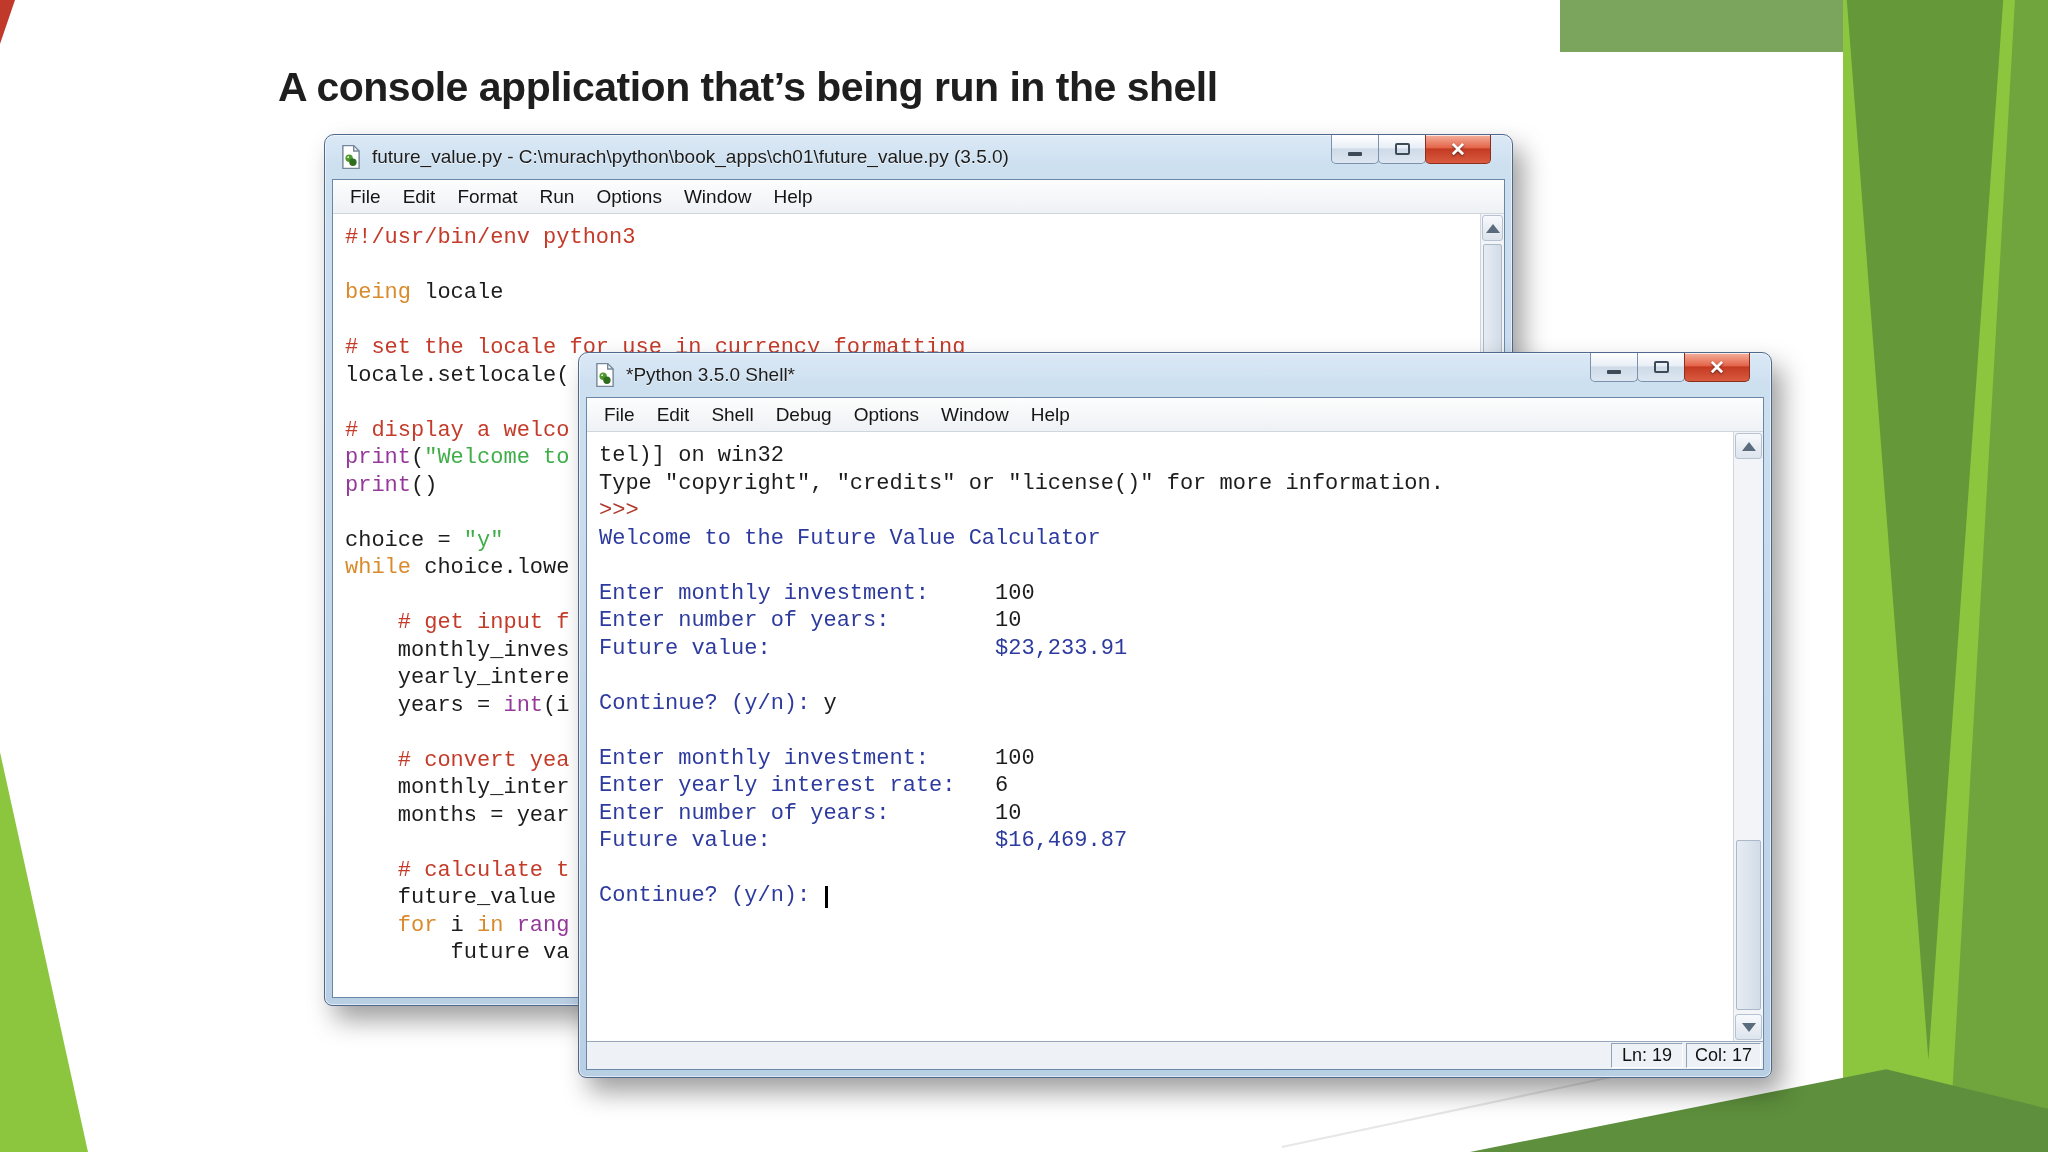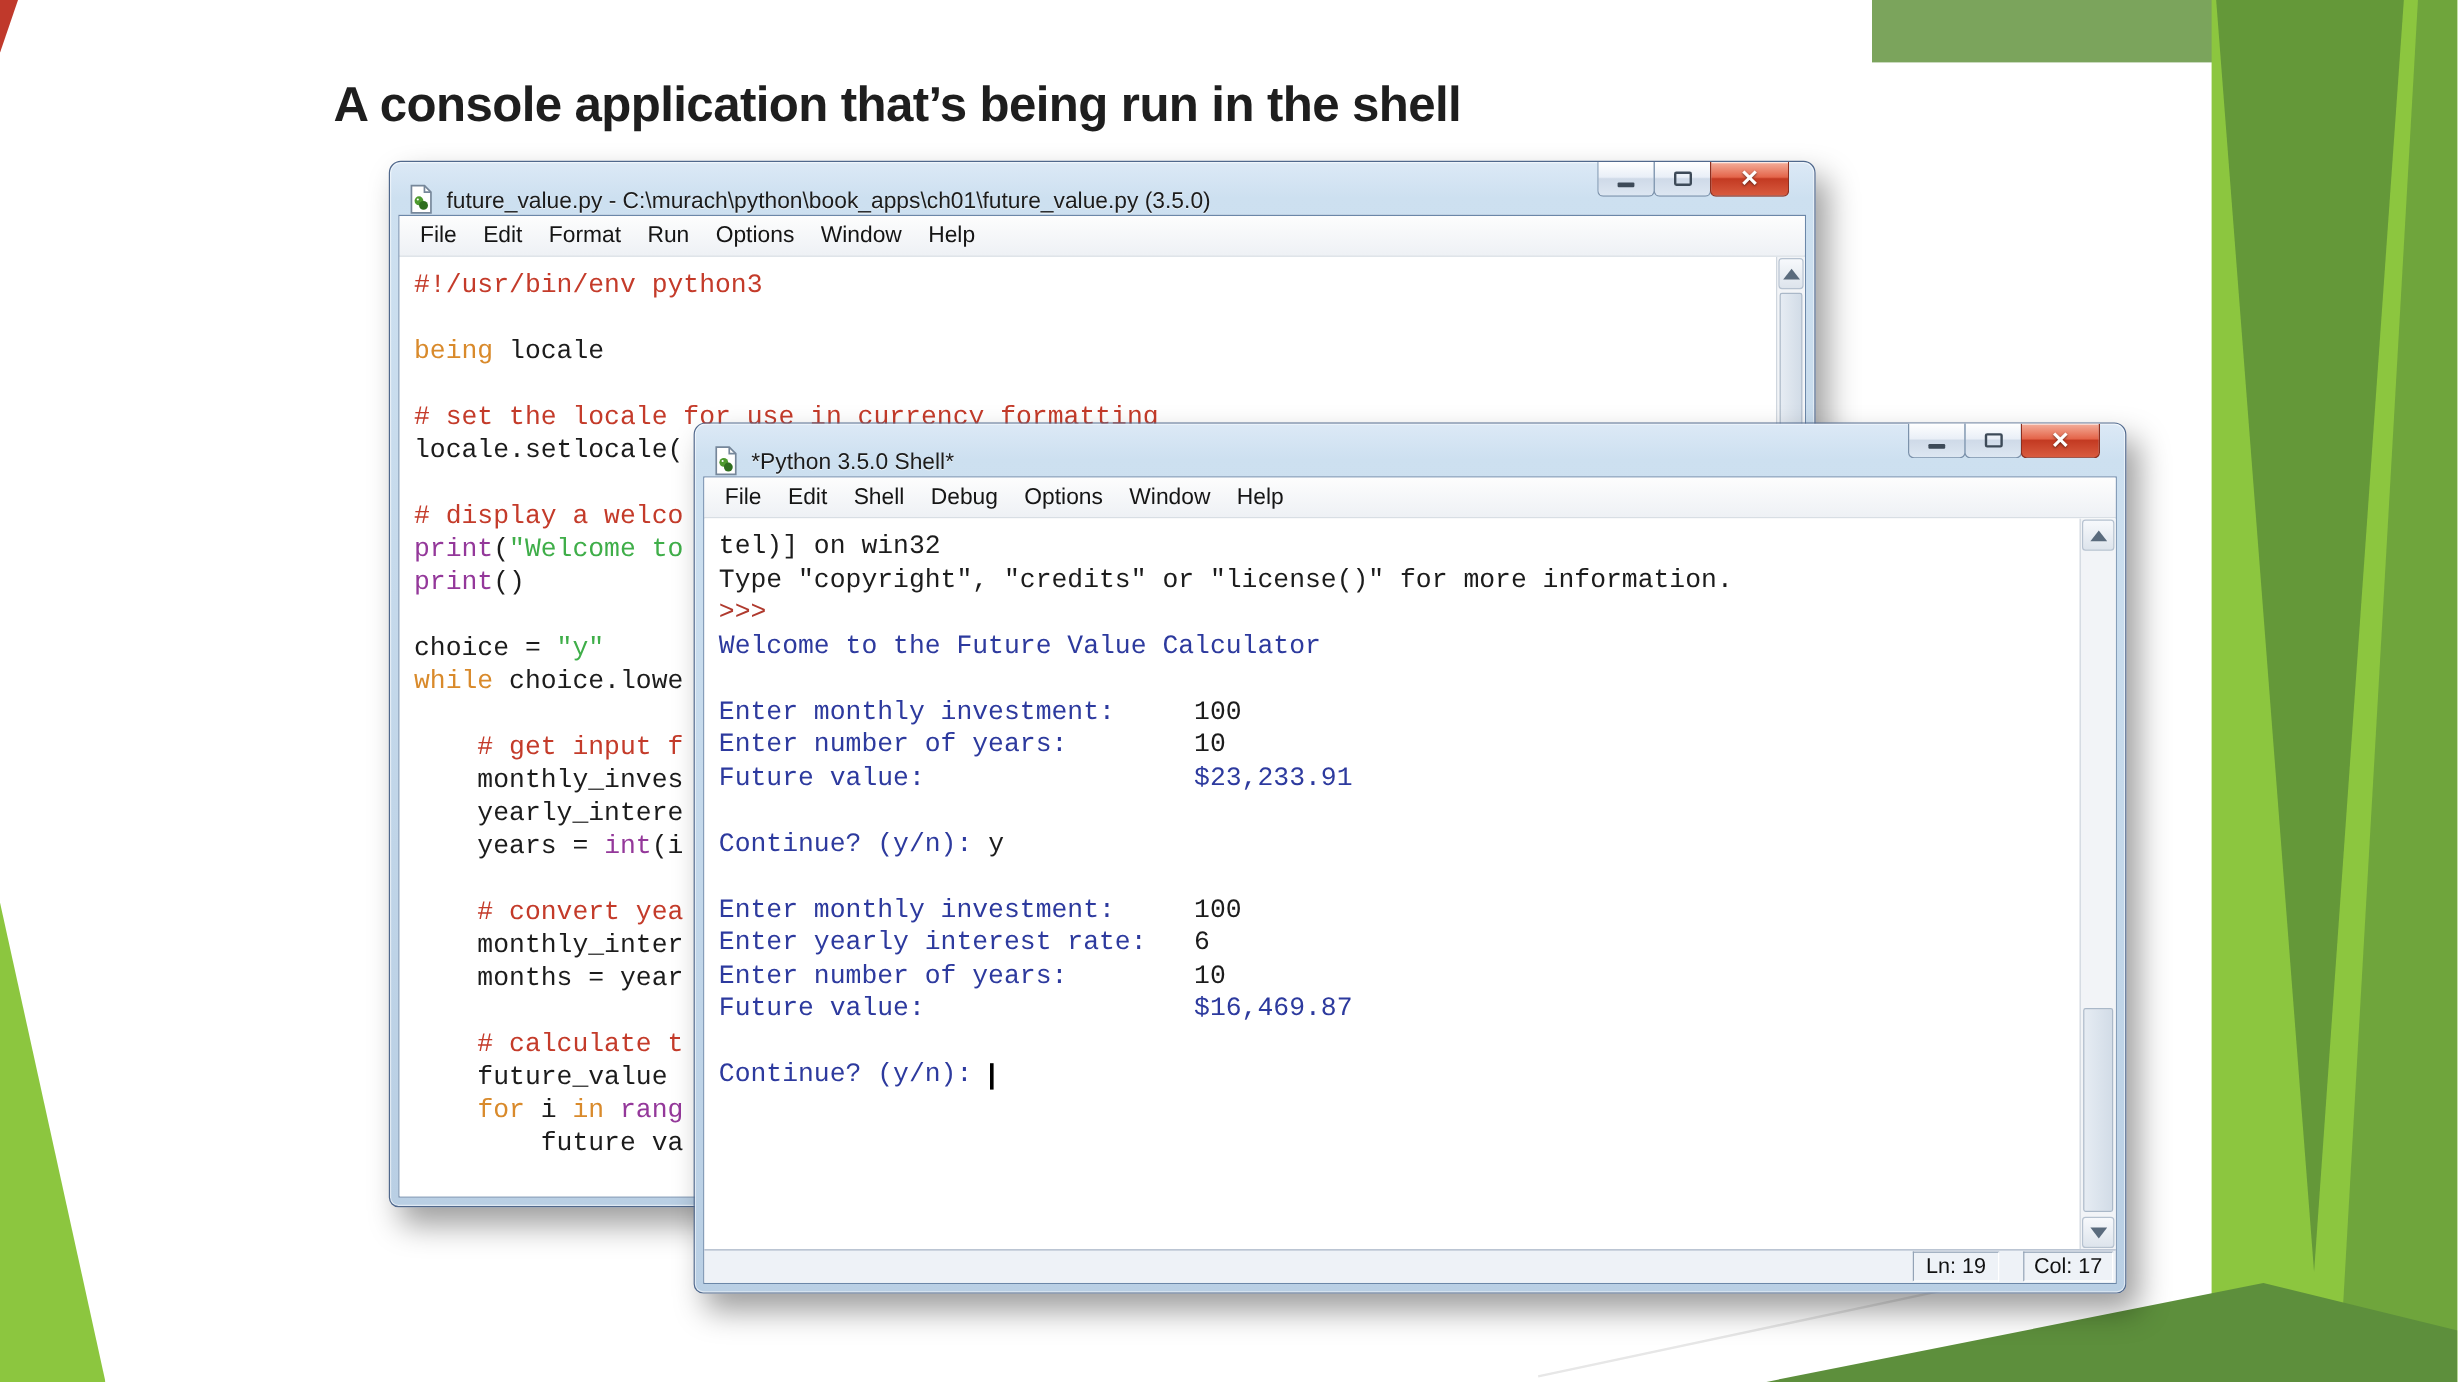--- a/index.html
+++ b/index.html
@@ -30,21 +30,21 @@
 
   
   .win { position:absolute; display:flex; flex-direction:column;
          background:linear-gradient(180deg,#dce9f6 0px,#cde0f0 30px,#b9cfe4 100%);
          border:1px solid #50688c; border-radius:10px 10px 8px 8px;
          box-shadow: inset 0 0 0 1px rgba(255,255,255,.55), 10px 14px 26px rgba(0,0,0,.38);
          padding:0 7px 7px 7px; }
   .win.editor { left:324px; top:134px; width:1189px; height:872px; z-index:2; }
   .win.shell  { left:578px; top:352px; width:1194px; height:726px; z-index:3; }
 
-  .titlebar { height:44px; flex:none; position:relative; display:flex; align-items:flex-end;
+  .titlebar { height:44px; flex:none; position:relative; display:flex; align-items:center;
               padding-left:6px; }
   .appicon { width:26px; height:26px; margin-right:8px; flex:none; }
   .wtitle { font-size:19px; color:#1c1c1c; text-shadow:0 1px 0 rgba(255,255,255,.7);
             white-space:nowrap; overflow:hidden; }
   .winbtns { position:absolute; top:0; right:14px; display:flex; }
   .wbtn { height:29px; border:1px solid #7c92ab; border-top:none; margin-left:-1px;
           border-radius:0 0 5px 5px; display:flex; align-items:center; justify-content:center;
           background:linear-gradient(#ffffff,#e9eff7 45%,#cfdae8 50%,#dde7f2);
           box-shadow:inset 0 1px 0 rgba(255,255,255,.7); cursor:default; }
   .wbtn.min, .wbtn.max { width:48px; }
@@ -92,21 +92,21 @@
   .arr.up   { border-bottom:9px solid #5a6b7d; }
   .arr.down { border-top:9px solid #5a6b7d; }
   .sthumb { position:absolute; left:2px; right:2px; height:150px;
             background:linear-gradient(90deg,#e6ecf3,#d2dce7); border:1px solid #aab8c8;
             border-radius:2px; }
   .editor .sthumb { top:30px; }
   .shell  .sthumb { bottom:31px; height:170px; }
 
   
   .statusbar { height:28px; flex:none; display:flex; justify-content:flex-end; align-items:stretch;
-               background:#eef2f7; border-top:1px solid #98a8bc; padding:1px 2px 1px 0;gap:17px; }
+               background:#eef2f7; border-top:1px solid #98a8bc; padding:1px 2px 1px 0; }
   .scell { min-width:72px; padding:0 8px; margin-left:3px; display:flex; align-items:center;
            justify-content:center; font-size:18px; color:#111; background:#eef2f7;
            border:1px solid; border-color:#93a3b6 #ffffff #ffffff #93a3b6; }
 </style>
 </head>
 <body>
 
 <div id="slide">
 
   <div class="shape sliver-red"></div>

